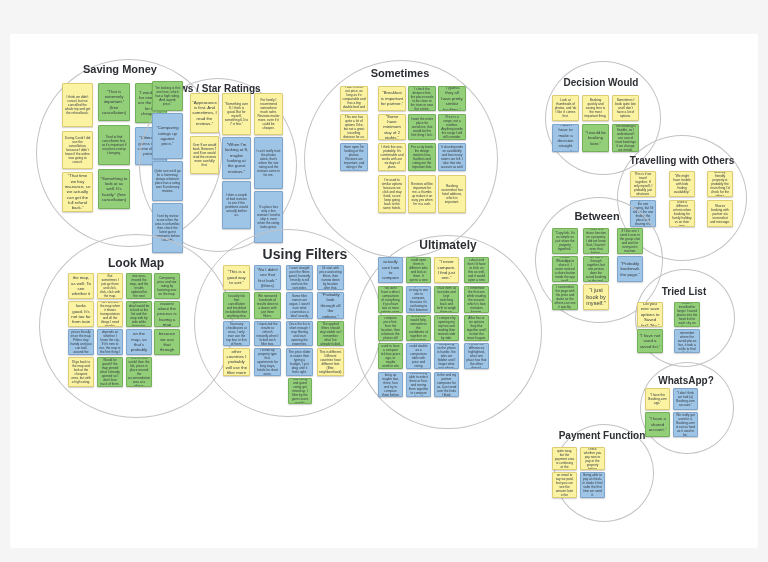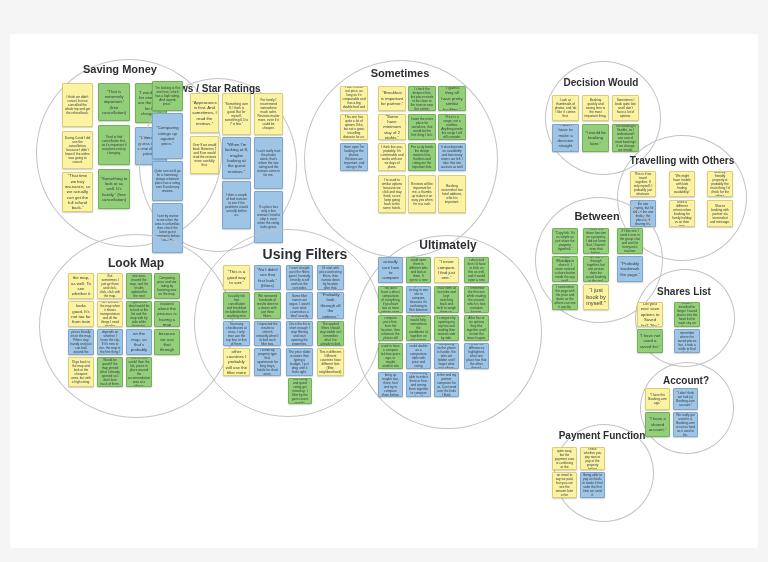--- a/index.html
+++ b/index.html
@@ -154,27 +154,27 @@
     <div class="note green sz-s" style="left: 434px; top: 315px; width: 25px; height: 26px;">I compare by opening my top two and reading their reviews side by side.</div>
     <div class="note green sz-s" style="left: 464px; top: 315px; width: 25px; height: 26px;">After five or six options they blur together and I restart the search again.</div>
     <div class="note green sz-s" style="left: 378px; top: 343px; width: 25px; height: 26px;">I feel Booking used to have a compare tick box years ago, or maybe another site did.</div>
     <div class="note blue sz-s" style="left: 406px; top: 343px; width: 25px; height: 26px;">The saved list could double as a comparison table with price and rating columns.</div>
     <div class="note blue sz-s" style="left: 434px; top: 343px; width: 25px; height: 26px;">Comparing on the phone is harder, the tabs are hidden and I forget what was where.</div>
     <div class="note blue sz-s" style="left: 464px; top: 343px; width: 25px; height: 26px;">I'd like the differences highlighted, what one place has that the other doesn't.</div>
     <div class="note blue sz-s" style="left: 378px; top: 372px; width: 25px; height: 25px;">Probably I'd bring up maybe two, three, four and try to compare them before booking.</div>
     <div class="note blue sz-s" style="left: 406px; top: 372px; width: 25px; height: 25px;">I think being able to select three or four, and seeing them together to compare them?</div>
     <div class="note blue sz-s" style="left: 434px; top: 372px; width: 25px; height: 25px;">In the end my partner compares for us, I just send over the links I liked.</div>
     <div class="circle" style="left: 635px; top: 269px; width: 98px; height: 96px;"></div>
-    <div class="cluster-title" style="left: 684px; top: 286px; font-size: 10px;">Shares List</div>
+    <div class="cluster-title" style="left: 684px; top: 286px; font-size: 10px;">Tried List</div>
     <div class="note yellow sz-m" style="left: 637px; top: 302px; width: 26px; height: 25px;">Do you ever save options to Saved list? “No.”</div>
     <div class="note green sz-s" style="left: 674px; top: 302px; width: 26px; height: 25px;">When I travelled for longer I saved places into the heart list for each city on the way.</div>
     <div class="note green sz-m" style="left: 637px; top: 329px; width: 26px; height: 24px;">“I have not used a saved list.”</div>
     <div class="note blue sz-s" style="left: 674px; top: 329px; width: 26px; height: 24px;">I could not remember where the saved places live, it took a while to find the list.</div>
     <div class="circle" style="left: 640px; top: 362px; width: 92px; height: 90px;"></div>
-    <div class="cluster-title" style="left: 686px; top: 375px; font-size: 10px;">Account?</div>
+    <div class="cluster-title" style="left: 686px; top: 375px; font-size: 10px;">WhatsApp?</div>
     <div class="note yellow sz-s" style="left: 645px; top: 388px; width: 25px; height: 22px;">“I have the Booking.com app.”</div>
     <div class="note blue sz-s" style="left: 673px; top: 388px; width: 25px; height: 22px;">“I don't think we had (a) Booking.com account.”</div>
     <div class="note green sz-m" style="left: 645px; top: 412px; width: 25px; height: 25px;">“I have a shared account.”</div>
     <div class="note blue sz-s" style="left: 673px; top: 412px; width: 25px; height: 25px;">We really got used to it, Booking.com is not as hard as it used to be.</div>
     <div class="circle" style="left: 554px; top: 424px; width: 98px; height: 96px;"></div>
     <div class="cluster-title" style="left: 602px; top: 430px; font-size: 10px; text-align: right;">Payment Function</div>
     <div class="note yellow sz-s" style="left: 552px; top: 447px; width: 25px; height: 23px;">“I think it's quite easy, but the payment area is confusing at the beginning.”</div>
     <div class="note yellow sz-s" style="left: 580px; top: 447px; width: 25px; height: 23px;">I always check whether you pay now or pay at the property before confirming.</div>
     <div class="note yellow sz-s" style="left: 552px; top: 472px; width: 25px; height: 26px;">I think we got an email to say we paid, but you can see the amount later or be refunded.</div>
     <div class="note blue sz-s" style="left: 580px; top: 472px; width: 25px; height: 26px;">Being able to pay at check-in made it feel safer the first time we used it.</div>

